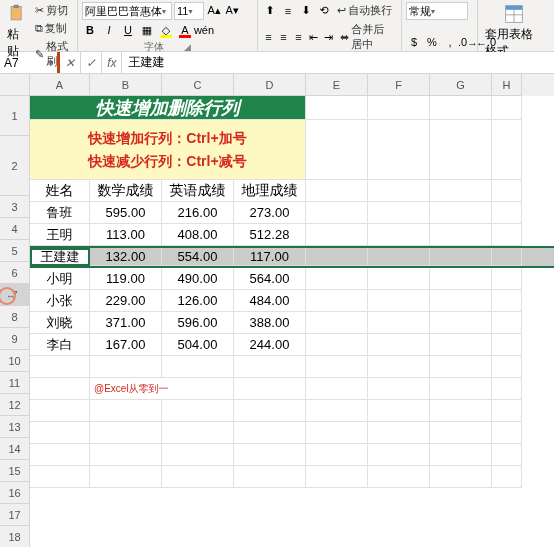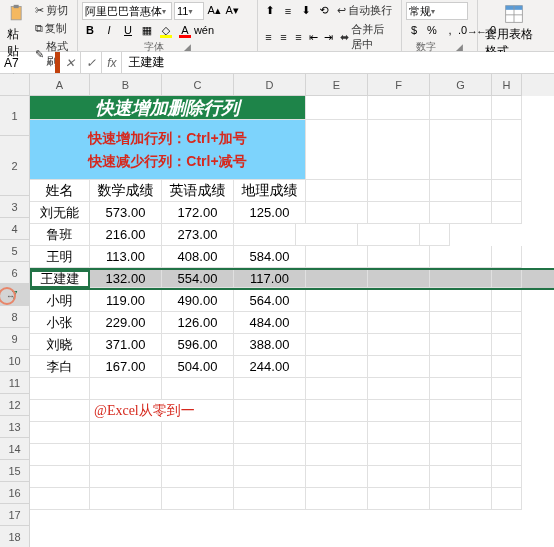--- a/index.html
+++ b/index.html
@@ -12,21 +12,21 @@
 .ribbon-group-label { text-align: center; font-size: 10px; color: #666; padding-top: 2px; display:flex; justify-content:center; align-items:center; gap:17px;}
 .ribbon-btn { display: flex; align-items: center; gap: 2px; font-size: 11px; color: #333; padding: 1px 3px; }
 .ribbon-col { display:flex; flex-direction:column; gap:1px; }
 .fontbox { border:1px solid #ccc; background:#fff; font-size:11px; padding:1px 2px; height:18px; display:flex; align-items:center; }
 .mini-btn { width:16px; height:16px; display:flex; align-items:center; justify-content:center; font-size:11px; }
 .big-btn { display:flex; flex-direction:column; align-items:center; font-size:12px; padding:2px 3px; gap:2px;}
 .big-icon { width:20px; height:20px; }
 
 
 .formula-row { display:flex; border-bottom:1px solid #d4d4d4; height:22px; align-items:center; background:#fff; }
-.name-box { width:60px; border-right:5px solid #c2410c; padding:2px 4px; font-size:12px; display:flex; align-items:center; justify-content:space-between; height:100%; }
+.name-box { width:60px; border-right:3px solid #c2410c; padding:2px 4px; font-size:12px; display:flex; align-items:center; justify-content:space-between; height:100%; }
 .fx-area { display:flex; align-items:center; flex:1; height:100%; }
 .fx-btn { padding:0 5px; color:#666; border-right:1px solid #d4d4d4; height:100%; display:flex; align-items:center; font-style:italic; }
 .formula-input { flex:1; padding:2px 6px; font-size:12px; background:#fff; }
 
 
 .grid-area { position:relative; display:flex; }
 .row-headers { width:30px; background:#f0f0f0; }
 .rh { height:22px; border-bottom:1px solid #d4d4d4; border-right:1px solid #d4d4d4; text-align:center; font-size:11px; color:#555; display:flex; align-items:center; justify-content:center; }
 .rh.tall { height:40px; }
 .rh.tall2 { height:60px; }
@@ -42,30 +42,30 @@
 
 .cells { position:relative; }
 .row { display:flex; height:22px; }
 .row.tall { height:24px; }
 .row.tall2 { height:60px; }
 .cell { border-right:1px solid #e0e0e0; border-bottom:1px solid #e0e0e0; display:flex; align-items:center; justify-content:center; font-size:13px; padding:0 4px; }
 .cell.left { justify-content:flex-start; }
 .cell.num { font-family: Arial; }
 
 .title-merge { background:#1e8449; color:#fff; font-weight:bold; font-size:18px; font-style:italic; }
-.tip-merge { background:#7dd3fc; color:#d6291e; font-weight:bold; font-size:14px; flex-direction:column; line-height:1.6; }
+.tip-merge { background:#fef9c3; color:#d6291e; font-weight:bold; font-size:14px; flex-direction:column; line-height:1.6; }
 .header-cell { font-weight:normal; font-size:14px; }
 
 .selected-row { background:#cccccc !important; }
 .selected-row .cell { background:#cccccc; }
 .row-sel-border-top { border-top:2px solid #217346; }
 .row-sel-border-bottom { border-bottom:2px solid #217346; }
 .active-cell { border:2px solid #217346 !important; background:#fff !important; position:relative; z-index:2;}
 
-.credit { color:#d6291e; font-size:14px;font-family:Liberation Serif, serif; }
+.credit { color:#d6291e; font-size:10px; }
 
 .caret { font-size:8px; color:#666; }
 .launcher { font-size:9px; color:#888; margin-left:3px;}
 </style>
 </head>
 <body>
 
 <div class="ribbon">
   <div class="ribbon-group" style="width:78px;">
     <div class="ribbon-group-content">
@@ -157,21 +157,21 @@
           </div>
       </div>
     </div>
     <div class="ribbon-group-label">
         <span>对齐方式</span>
         <span class="launcher">◢</span>
       </div>
   </div>
 
   <div class="ribbon-group" style="width:76px;">
-    <div class="ribbon-group-content" style="flex-direction:column; gap:2px;">
+    <div class="ribbon-group-content" style="flex-direction:column; gap:14px;">
       <div class="fontbox" style="width:62px;">
           <span>常规</span>
           <span class="caret">▾</span>
         </div>
       <div style="display:flex; gap:2px;">
         <div class="mini-btn">$</div>
         <div class="mini-btn">%</div>
         <div class="mini-btn">,</div>
         <div class="mini-btn">.0→</div>
         <div class="mini-btn">←.0</div>
@@ -277,43 +277,34 @@
         <div class="cell w-b header-cell">数学成绩</div>
         <div class="cell w-c header-cell">英语成绩</div>
         <div class="cell w-d header-cell">地理成绩</div>
         <div class="cell w-e"></div>
         <div class="cell w-f"></div>
         <div class="cell w-g"></div>
         <div class="cell w-h"></div>
       </div>
 
       <div class="row">
-        <div class="cell w-a">刘无能</div>
-        <div class="cell w-b num">573.00</div>
-        <div class="cell w-c num">172.00</div>
-        <div class="cell w-d num">125.00</div>
-        <div class="cell w-e"></div>
-          <div class="cell w-f"></div>
-          <div class="cell w-g"></div>
-          <div class="cell w-h"></div>
-      </div>
-      <div class="row">
         <div class="cell w-a">鲁班</div>
+        <div class="cell w-b num">595.00</div>
         <div class="cell w-c num">216.00</div>
         <div class="cell w-d num">273.00</div>
         <div class="cell w-e"></div>
           <div class="cell w-f"></div>
           <div class="cell w-g"></div>
           <div class="cell w-h"></div>
       </div>
       <div class="row">
         <div class="cell w-a">王明</div>
         <div class="cell w-b num">113.00</div>
         <div class="cell w-c num">408.00</div>
-        <div class="cell w-d num">584.00</div>
+        <div class="cell w-d num">512.28</div>
         <div class="cell w-e"></div>
           <div class="cell w-f"></div>
           <div class="cell w-g"></div>
           <div class="cell w-h"></div>
       </div>
 
       <div class="row selected-row row-sel-border-top row-sel-border-bottom">
         <div class="cell w-a active-cell">王建建</div>
         <div class="cell w-b num">132.00</div>
         <div class="cell w-c num">554.00</div>

